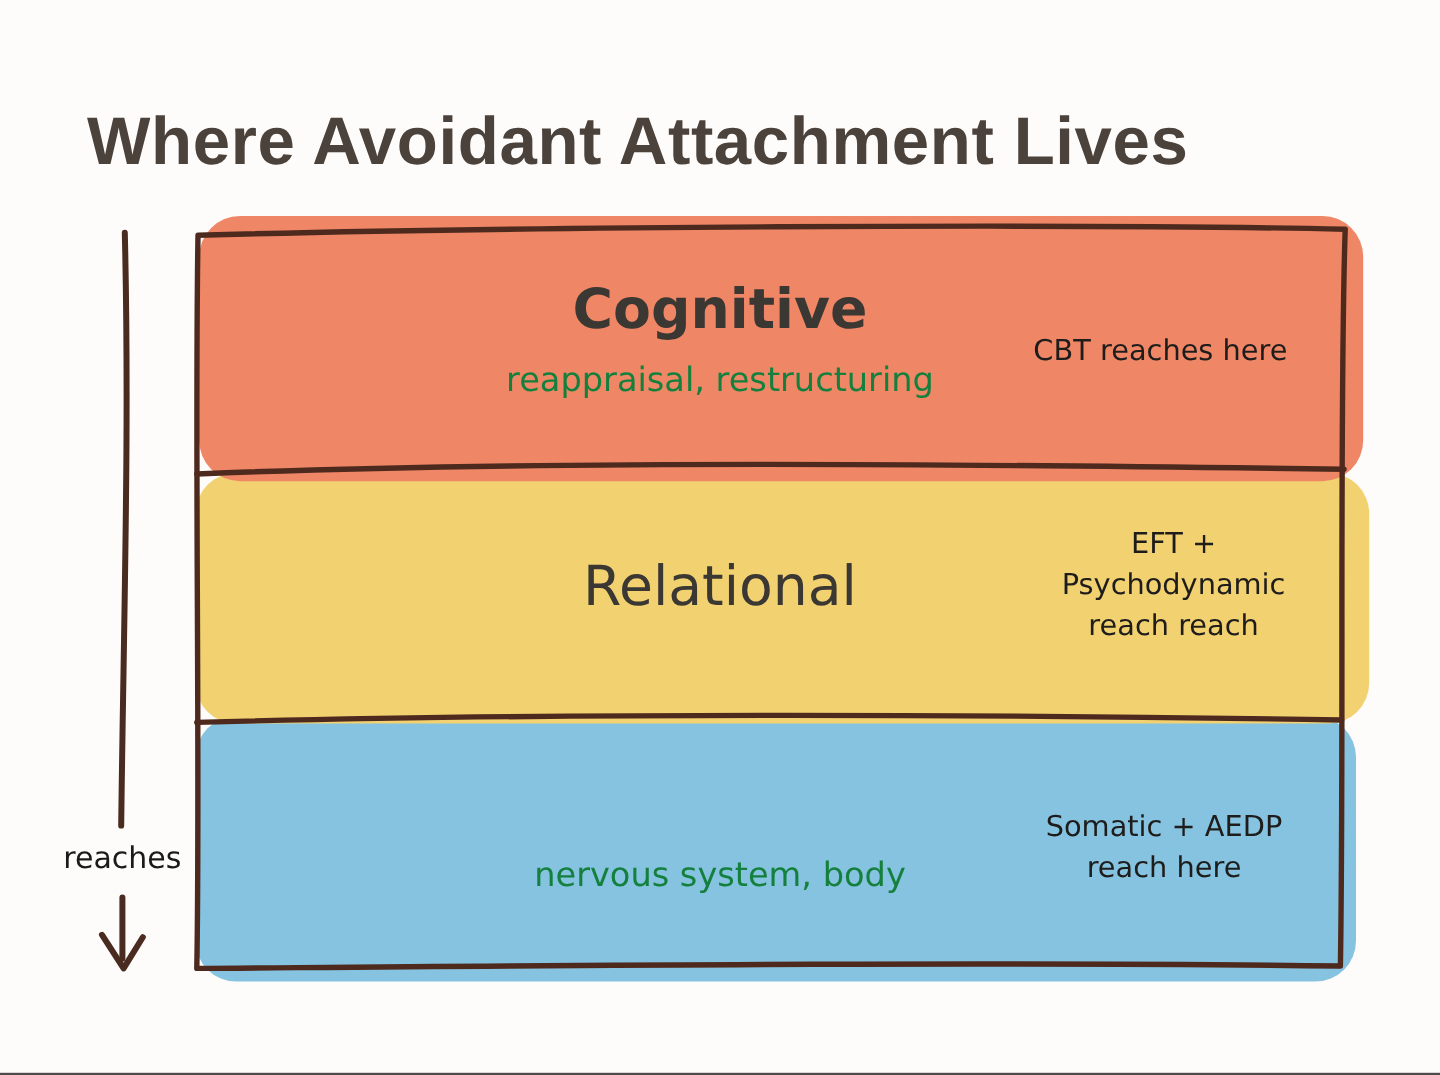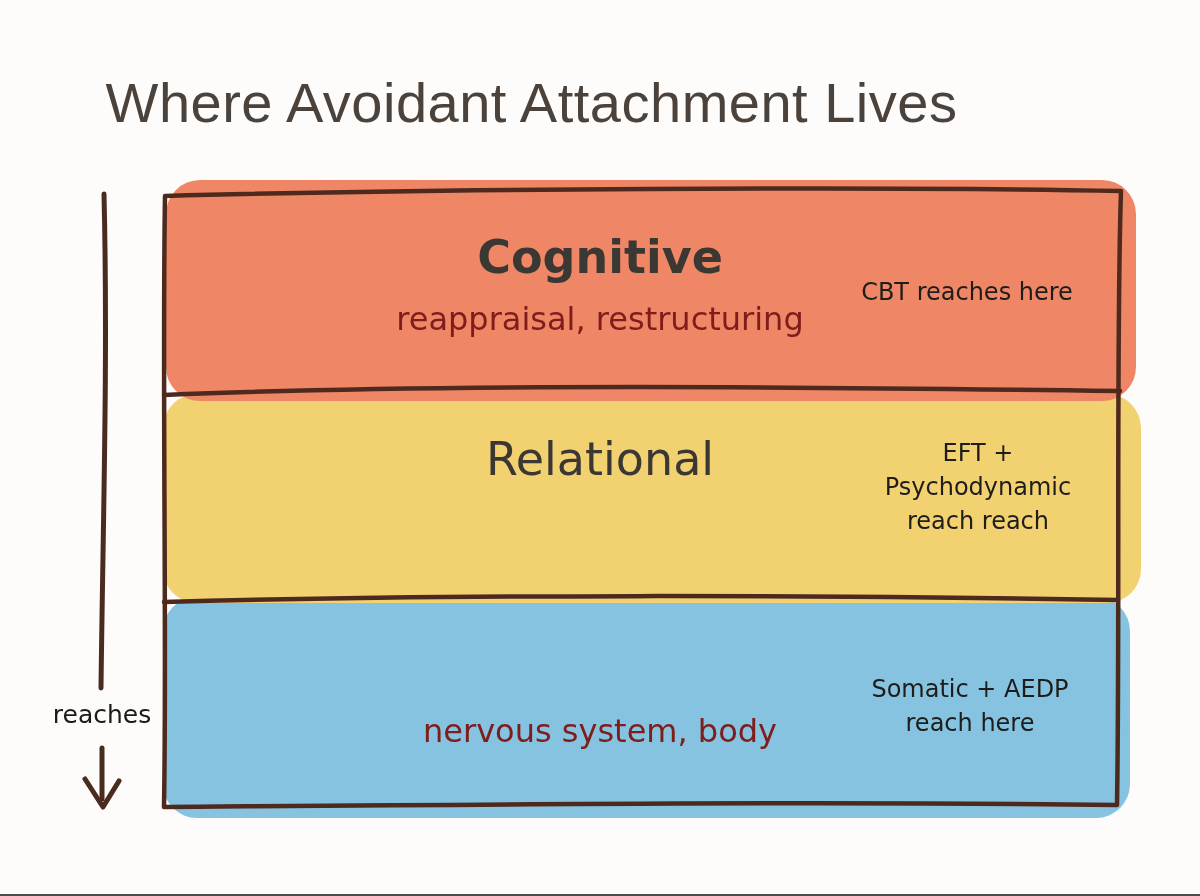--- a/index.html
+++ b/index.html
@@ -14,60 +14,60 @@
     width: 1200px;
     height: 896px;
   }
   .layer-svg {
     position: absolute;
     left: 0; top: 0;
     width: 1200px; height: 896px;
   }
   .title {
     position: absolute;
-    top: 70px; left: 0;
+    top: 85px; left: 0;
     width: 1063px;
     text-align: center;
     font-family: "Liberation Sans", sans-serif;
     font-size: 56px;
-    font-weight: 400;
+    font-weight: 700;
     letter-spacing: 0.5px;
     color: #4C423C;
   }
   .band-label {
     position: absolute;
     left: 200px; width: 800px;
     text-align: center;
     font-size: 46px;
     font-weight: 500;
     color: #3B3733;
   }
   .band-sub {
     position: absolute;
     left: 200px; width: 800px;
     text-align: center;
-    font-size: 32px;
+    font-size: 28px;
     font-weight: 400;
-    color: #7f1d1d;
+    color: #15803d;
   }
   .annotation {
     position: absolute;
     width: 280px;
     text-align: center;
     font-size: 24px;
     line-height: 34px;
     color: #1E1D1B;
     white-space: pre-line;
   }
   .ann-cognitive  { left: 827px; top: 275px; }
   .ann-relational { left: 838px; top: 436px; }
   .ann-somatic    { left: 830px; top: 672px; }
   .label-cognitive  { top: 230px; font-weight: bold; }
   .sub-cognitive    { top: 300px; }
-  .label-relational { top: 432px; }
+  .label-relational { top: 461px; }
   .sub-relational   { top: 503px; }
   .label-somatic    { top: 646px; }
   .sub-somatic      { top: 712px; }
   .deeper-label {
     position: absolute;
     left: 46px; top: 700px;
     width: 112px;
     text-align: center;
     font-size: 25px;
     color: #1B1A18;

